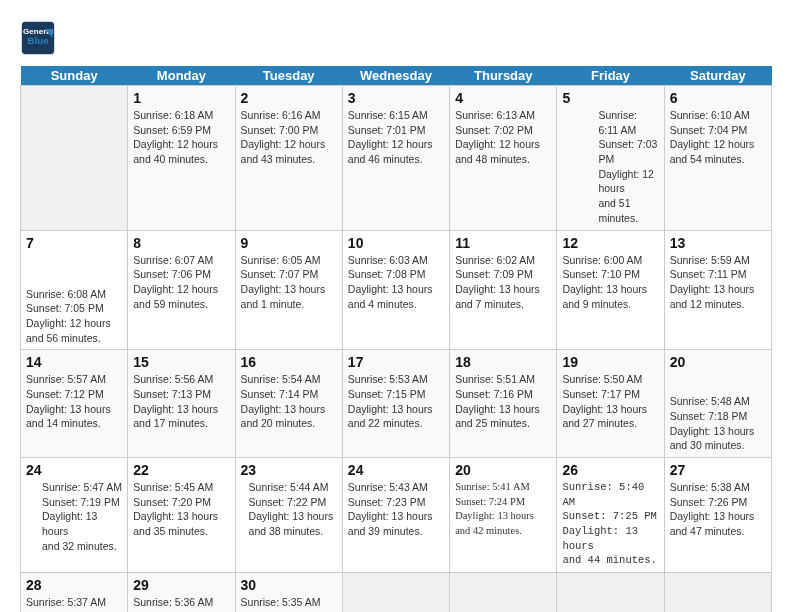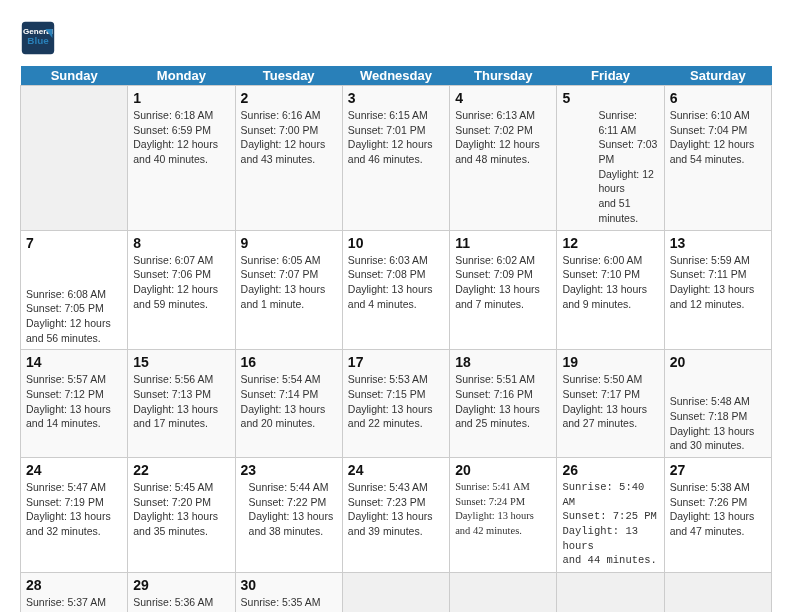--- a/index.html
+++ b/index.html
@@ -269,21 +269,21 @@
           <span class="day-num">20</span>
           <div class="day-info" style="white-space: pre-line; margin-top: 24px;">Sunrise: 5:48 AM
 Sunset: 7:18 PM
 Daylight: 13 hours
 and 30 minutes.</div>
         </td>
       </tr>
       <tr>
         <td>
           <span class="day-num">24</span>
-          <div class="day-info" style="white-space: pre-line;">Sunrise: 5:47 AM
+          <div class="day-info" style="white-space: pre-line; margin-left: 16px;">Sunrise: 5:47 AM
 Sunset: 7:19 PM
 Daylight: 13 hours
 and 32 minutes.</div>
         </td>
         <td>
           <span class="day-num">22</span>
           <div class="day-info" style="white-space: pre-line;">Sunrise: 5:45 AM
 Sunset: 7:20 PM
 Daylight: 13 hours
 and 35 minutes.</div>

